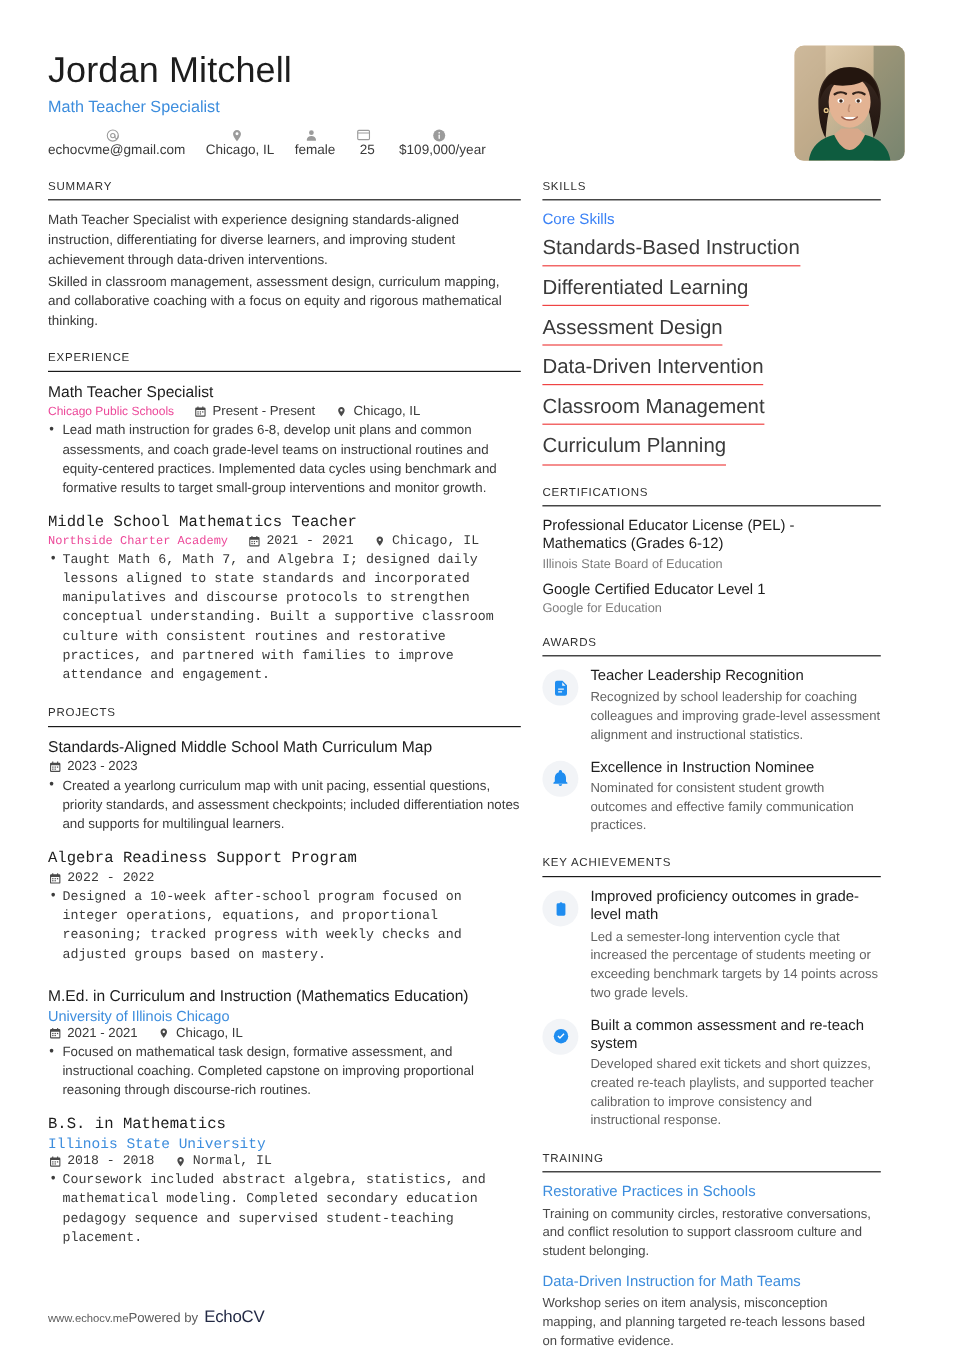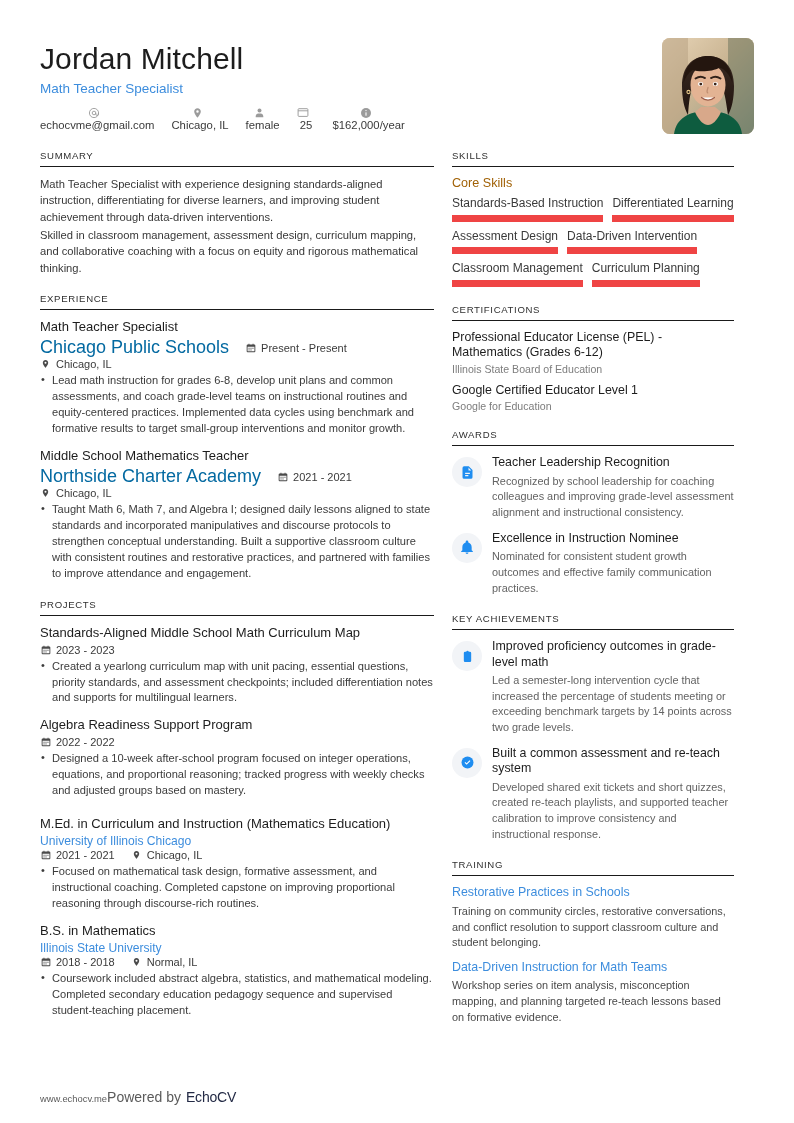--- a/index.html
+++ b/index.html
@@ -105,38 +105,38 @@
   
   .summary-p {
     font-size: 11.2px;
     line-height: 1.46;
     color: #383838;
     margin: 0 0 2px 0;
   }
 
   
   .entry { margin-bottom: 11px; }
-  .entry:last-child { margin-bottom: 0; }
+  .entry:last-child { margin-bottom: 0; font-family: Liberation Mono, monospace; }
   .entry-role {
     font-size: 13px;
     color: #1d1d1d;
     margin-bottom: 2px;
     line-height: 1.25;
   }
   .entry-meta {
     display: flex;
     align-items: center;
     flex-wrap: wrap;
     font-size: 11px;
     color: #3a3a3a;
     margin-bottom: 3px;
   }
   .org {
-    color: #0369a1;
-    font-size: 18px;
+    color: #ec4899;
+    font-size: 10px;
     margin-right: 16px;
   }
   .meta-chip {
     display: inline-flex;
     align-items: center;
     margin-right: 16px;
     white-space: nowrap;
   }
   .meta-chip .ci {
     display: inline-flex;
@@ -167,32 +167,32 @@
 
   .entry-sub-org {
     color: #3d8ddd;
     font-size: 12.1px;
     margin-bottom: 1px;
   }
 
   
   .skills-group-title {
     font-size: 12.6px;
-    color: #a16207;
+    color: #3b82f6;
     margin-bottom: 6px;
   }
   .skill-tags {
     display: flex;
     flex-wrap: wrap;
     gap: 7px 9px;
   }
   .skill-tag {
-    font-size: 12px;
+    font-size: 17px;
     color: #3a3a3a;
-    border-bottom: 7px solid #ef4444;
+    border-bottom: 1px solid #ef4444;
     padding-bottom: 3px;
     line-height: 1.3;
   }
 
   
   .cert { margin-bottom: 8px; }
   .cert:last-child { margin-bottom: 0; }
   .cert-name {
     font-size: 12.4px;
     color: #1d1d1d;
@@ -265,21 +265,21 @@
   .footer-url {
     font-size: 9.4px;
     color: #5b5b5b;
   }
   .footer-right {
     display: flex;
     align-items: baseline;
     gap: 5px;
   }
   .footer-powered {
-    font-size: 14px;
+    font-size: 11px;
     color: #5b5b5b;
   }
   .footer-brand {
     font-size: 14px;
     color: #232a45;
     letter-spacing: -0.2px;
   }
 </style>
 </head>
 <body>
@@ -333,21 +333,21 @@
         </span>
 
         <span class="contact-item">
           <span class="ci">
             <svg width="12" height="12" viewBox="0 0 24 24" fill="currentColor">
               <circle cx="12" cy="12" r="10"></circle>
               <rect x="10.9" y="10.3" width="2.2" height="7.2" rx="1" fill="#ffffff"></rect>
               <circle cx="12" cy="7.2" r="1.4" fill="#ffffff"></circle>
             </svg>
           </span>
-          <span>$162,000/year</span>
+          <span>$109,000/year</span>
         </span>
 
       </div>
     </div>
 
     <div class="photo">
       <svg viewBox="0 0 92 96" preserveAspectRatio="xMidYMid slice">
         <defs>
           <linearGradient id="bgg" x1="0" y1="0" x2="1" y2="1">
             <stop offset="0%" stop-color="#e8d5b8"></stop>
@@ -612,21 +612,21 @@
         <div class="section-title">AWARDS</div>
 
         <div class="ilist-item">
           <span class="badge">
             <svg width="15" height="15" viewBox="0 0 24 24" fill="#1f8df0">
               <path d="M14 2H6.6A2.6 2.6 0 0 0 4 4.6v14.8A2.6 2.6 0 0 0 6.6 22h10.8a2.6 2.6 0 0 0 2.6-2.6V8zm-.4 2.1L18 8.6h-4.4zM8.2 12.4h7.6v1.8H8.2zm0 3.6h5.2v1.8H8.2z"></path>
             </svg>
           </span>
           <div class="ilist-body">
             <div class="ilist-title">Teacher Leadership Recognition</div>
-            <div class="ilist-desc">Recognized by school leadership for coaching colleagues and improving grade-level assessment alignment and instructional consistency.</div>
+            <div class="ilist-desc">Recognized by school leadership for coaching colleagues and improving grade-level assessment alignment and instructional statistics.</div>
           </div>
         </div>
 
         <div class="ilist-item">
           <span class="badge">
             <svg width="14" height="15" viewBox="0 0 24 24" fill="#1f8df0">
               <path d="M12 23a2.6 2.6 0 0 0 2.6-2.5H9.4A2.6 2.6 0 0 0 12 23zm8-6.2v-5.4c0-3.9-2.1-7.1-5.7-8v-.9a2.3 2.3 0 0 0-4.6 0v.9c-3.6.9-5.7 4.1-5.7 8v5.4L2 18.6v1.2h20v-1.2z"></path>
             </svg>
           </span>
           <div class="ilist-body">

